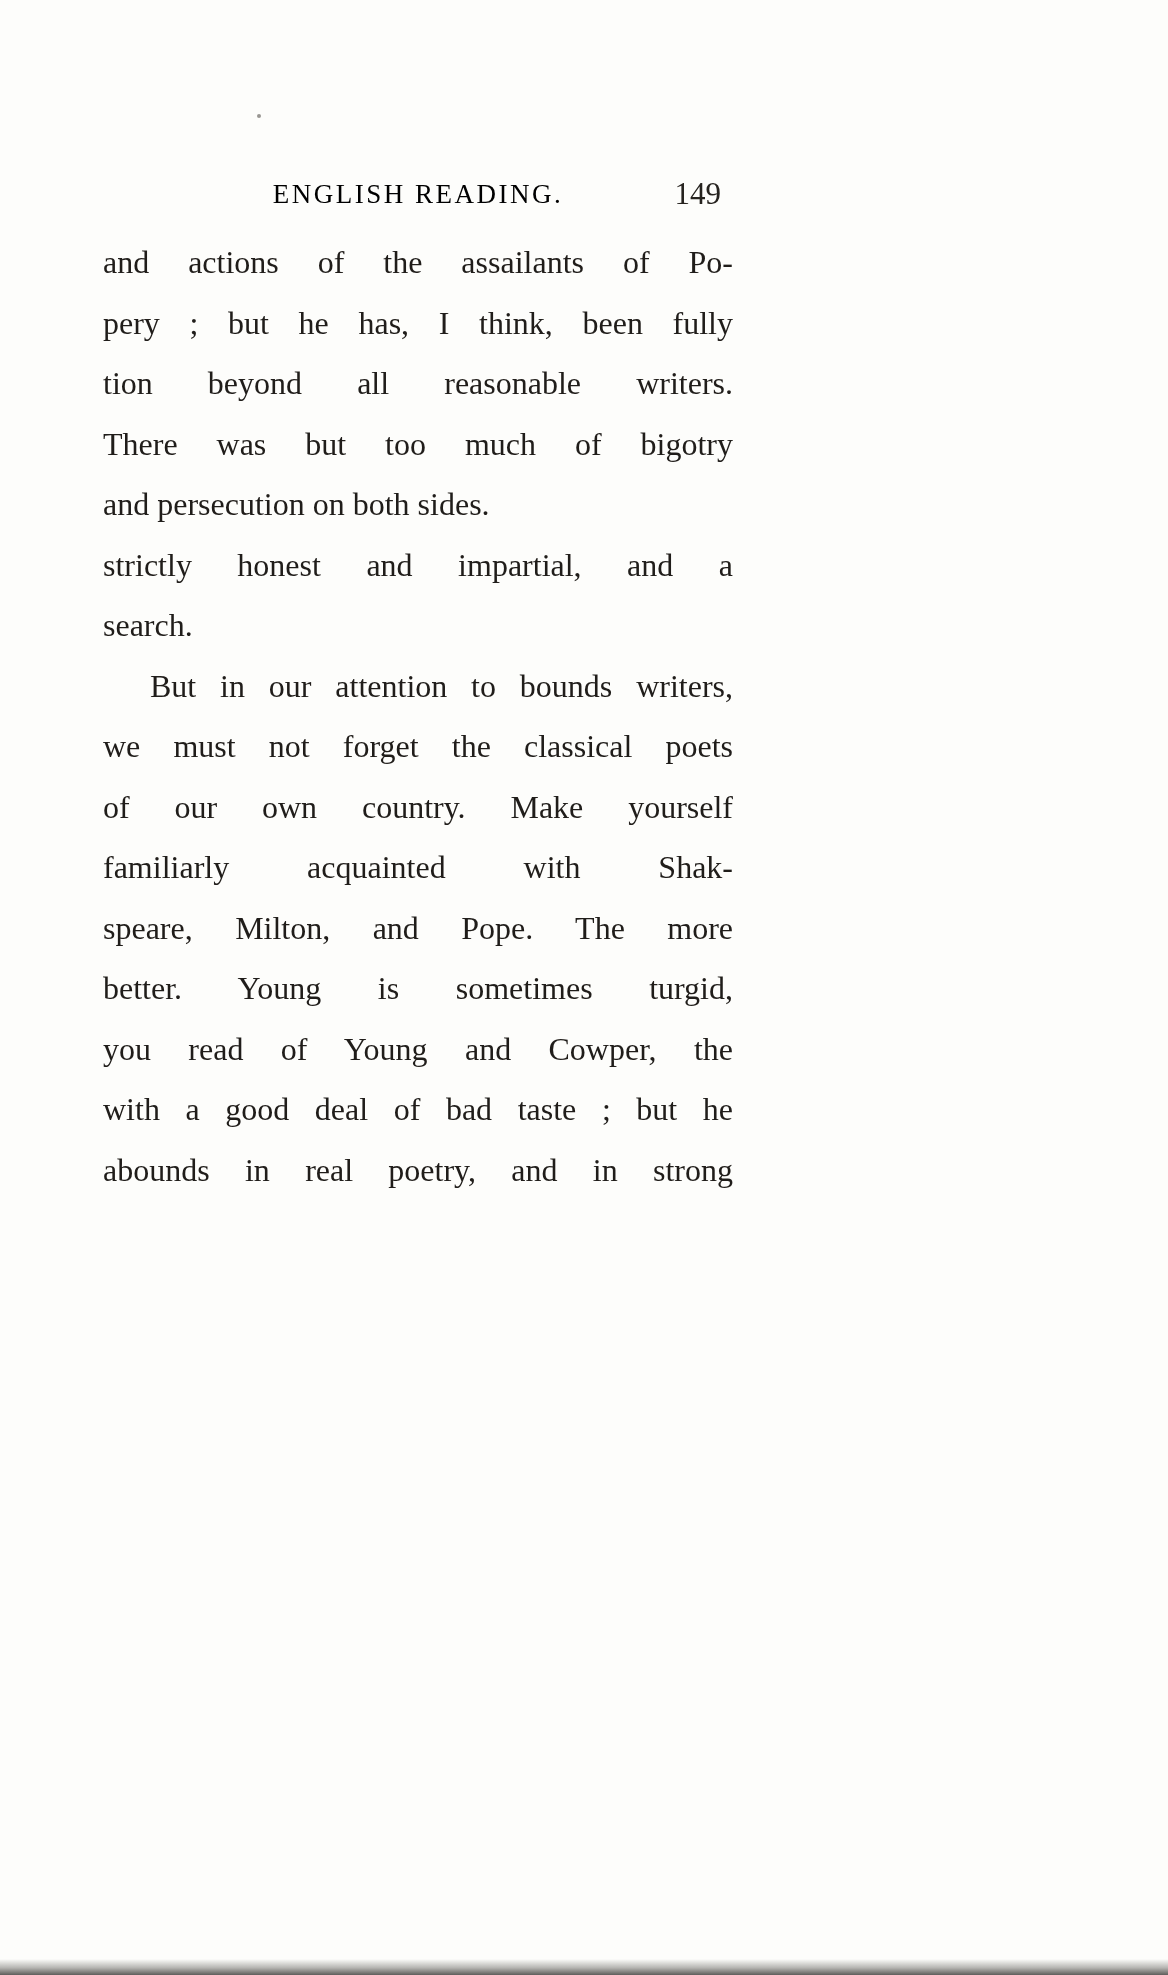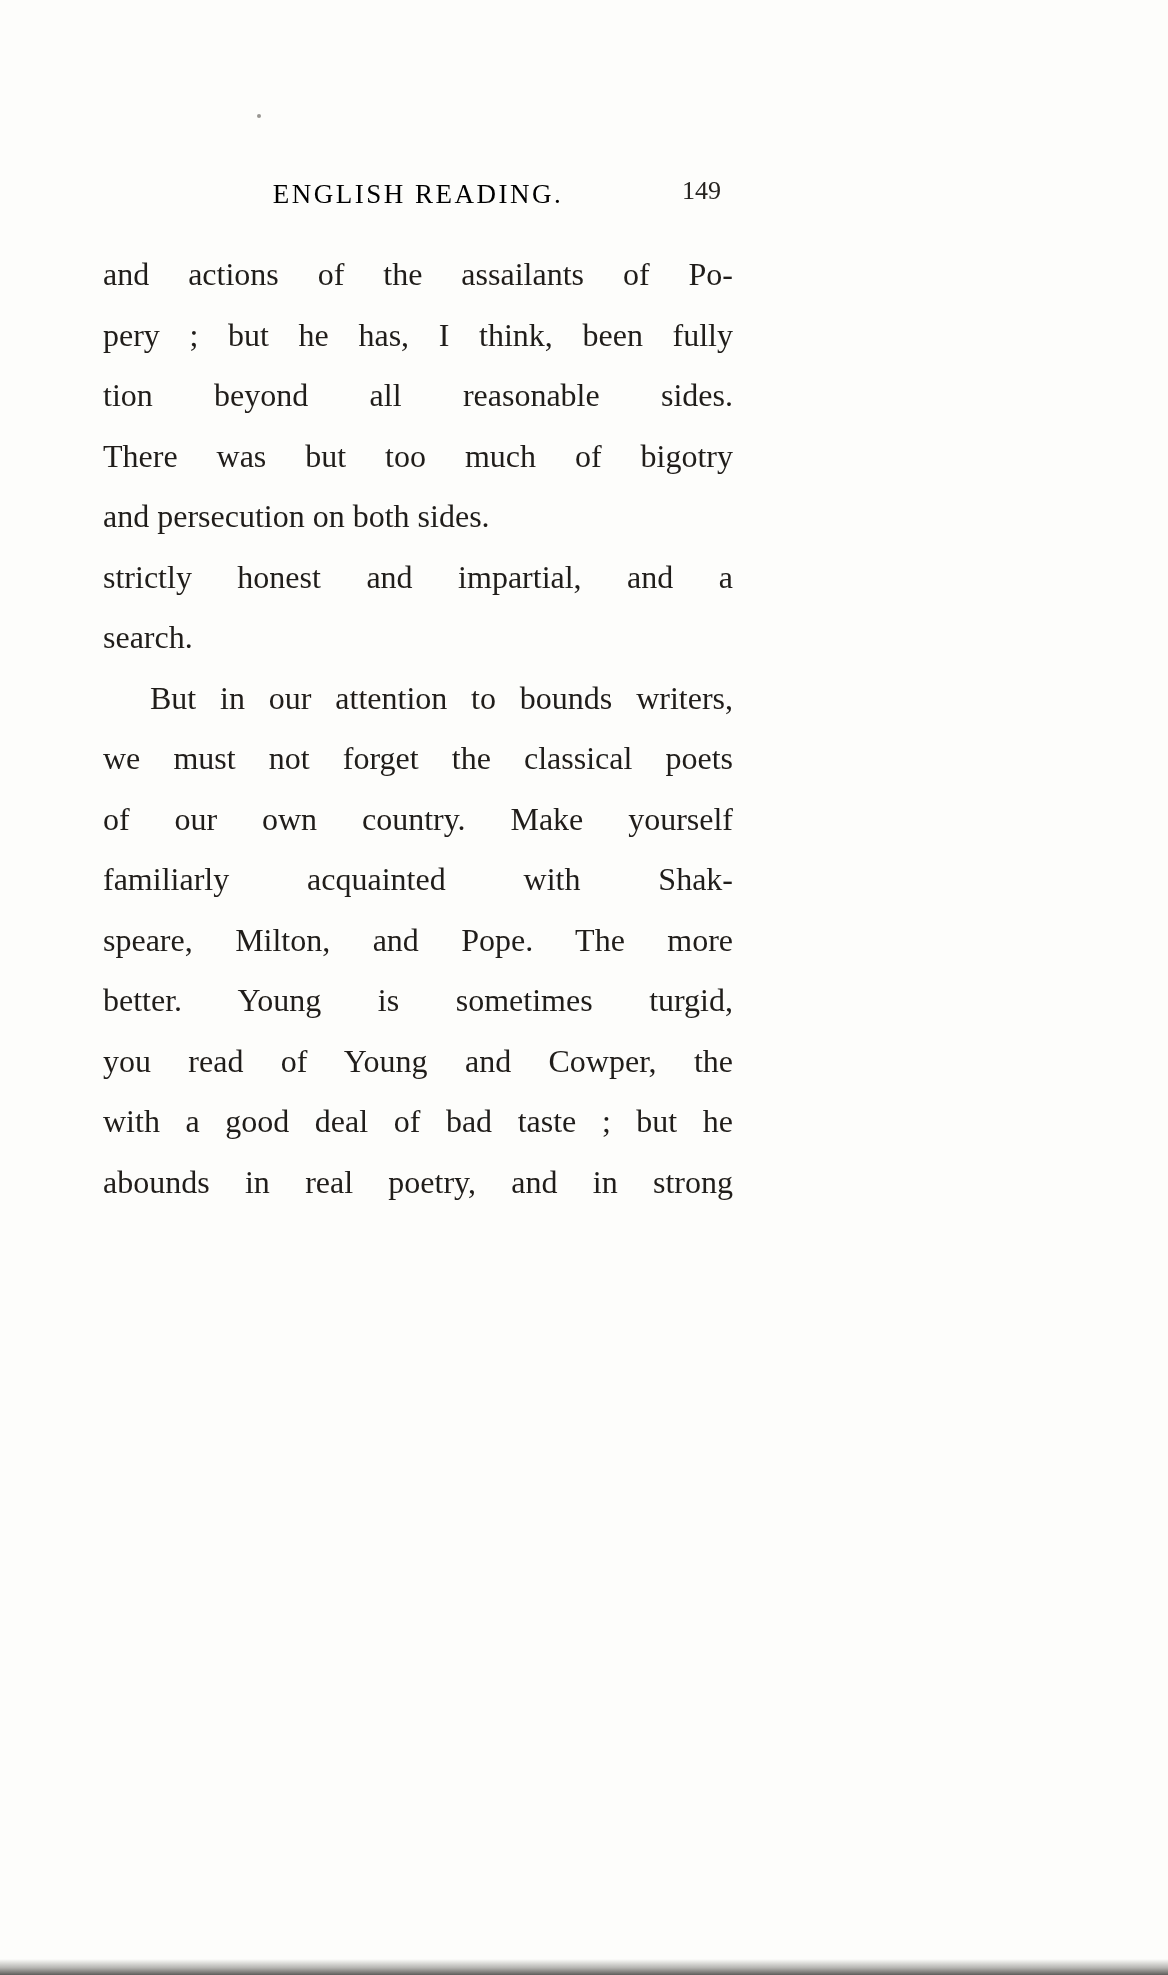--- a/index.html
+++ b/index.html
@@ -31,26 +31,26 @@
     top: 3px;
     text-align: center;
     font-size: 27px;
     letter-spacing: 2.5px;
     color: #000000;
   }
   .page-number {
     position: absolute;
     right: 12px;
     top: 0;
-    font-size: 26px;
+    font-size: 31px;
     color: #26231f;
   }
   .text-block {
     position: absolute;
-    top: 244px;
+    top: 232px;
     left: 103px;
     width: 630px;
   }
   .paragraph {
     margin: 0;
   }
   .line {
     font-size: 32px;
     line-height: 60.5px;
     text-align: justify;
@@ -96,21 +96,21 @@
 
   <div class="header">
     <div class="running-title">ENGLISH READING.</div>
     <div class="page-number">149</div>
   </div>
 
   <div class="text-block">
       <div class="paragraph">
         <div class="line justified">and actions of the assailants of Po-</div>
         <div class="line justified">pery ; but he has, I think, been fully</div>
-        <div class="line justified">tion beyond all reasonable sides.</div>
+        <div class="line justified">tion beyond all reasonable writers.</div>
         <div class="line justified">There was but too much of bigotry</div>
         <div class="line">and persecution on both sides.</div>
       </div>
       <div class="paragraph">
         <div class="line justified">strictly honest and impartial, and a</div>
         <div class="line">search.</div>
       </div>
       <div class="paragraph">
         <div class="line justified indent">But in our attention to bounds writers,</div>
         <div class="line justified">we must not forget the classical poets</div>

